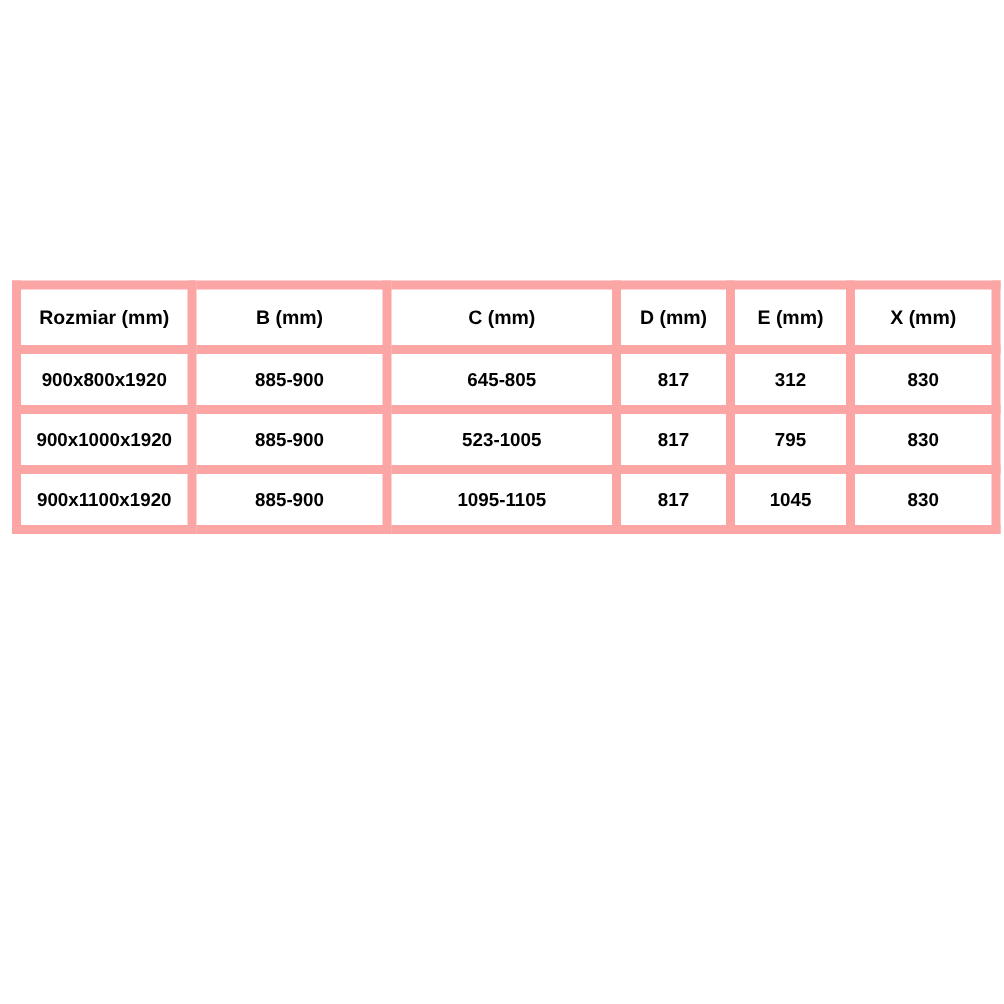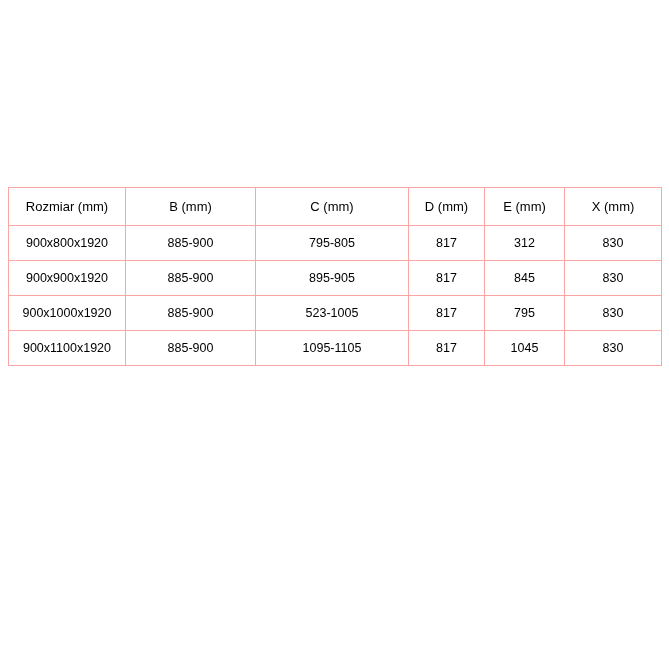--- a/index.html
+++ b/index.html
@@ -29,23 +29,23 @@
     top: 187px;
     width: 653px;
   }
   table.size-table {
     border-collapse: collapse;
     width: 653px;
     table-layout: fixed;
   }
   table.size-table th,
   table.size-table td {
-    border: 1px solid #fca5a5;
+    border: 6px solid #fca5a5;
     text-align: center;
-    font-weight: normal;
+    font-weight: bold;
     font-size: 12.5px;
     color: #000000;
     padding: 0;
     height: 34px;
     line-height: 34px;
     white-space: nowrap;
     overflow: hidden;
   }
   table.size-table thead th {
     height: 37px;
@@ -86,31 +86,23 @@
           <th>C (mm)</th>
           <th>D (mm)</th>
           <th>E (mm)</th>
           <th>X (mm)</th>
         </tr>
       </thead>
       <tbody>
         <tr>
           <td class="row-label">900x800x1920</td>
           <td>885-900</td>
-          <td>795-805</td>
+          <td>645-805</td>
           <td>817</td>
           <td>312</td>
-          <td>830</td>
-        </tr>
-        <tr>
-          <td class="row-label">900x900x1920</td>
-          <td>885-900</td>
-          <td>895-905</td>
-          <td>817</td>
-          <td>845</td>
           <td>830</td>
         </tr>
         <tr>
           <td class="row-label">900x1000x1920</td>
           <td>885-900</td>
           <td>523-1005</td>
           <td>817</td>
           <td>795</td>
           <td>830</td>
         </tr>

